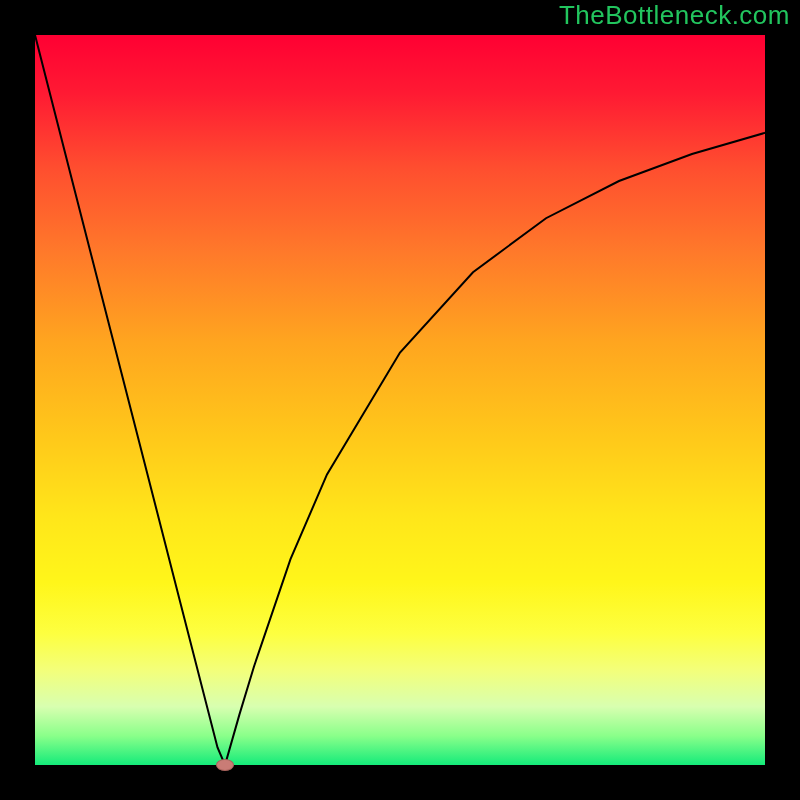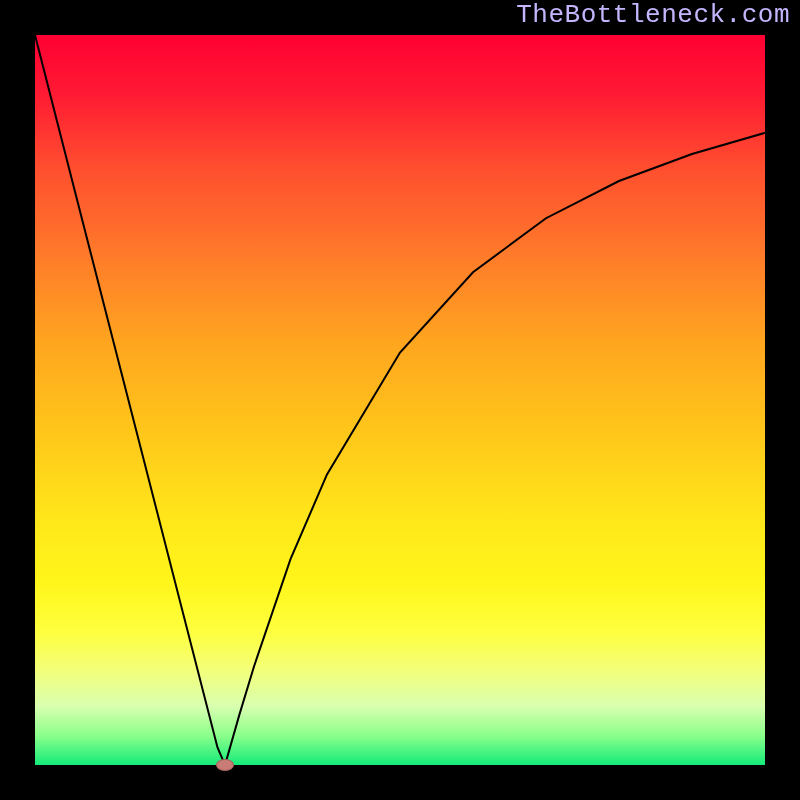--- a/index.html
+++ b/index.html
@@ -55,25 +55,25 @@
     height: 10px;
     border-radius: 50% / 50%;
     background: #c97c76;
     border: 1px solid #a8625c;
     transform: translate(-50%, -50%);
   }
   .watermark {
     position: absolute;
     top: 0;
     right: 10px;
-    color: #c4b5fd;
+    color: #22c55e;
     font-size: 26px;
     font-weight: 500;
     letter-spacing: 0.5px;
-    font-family: Liberation Mono, monospace;
+    font-family: Liberation Sans, sans-serif;
   }
 </style>
 </head>
 <body>
 
 <div class="frame">
 
   <div class="plot-area">
 
     <svg class="curve" viewBox="0 0 730 730" preserveAspectRatio="none">

